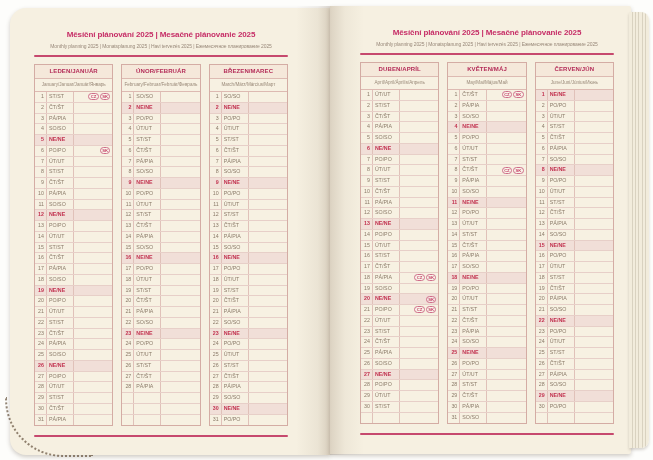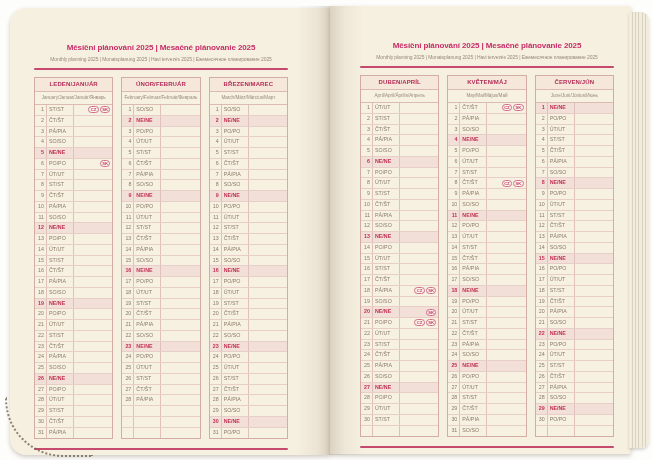--- a/index.html
+++ b/index.html
@@ -36,21 +36,21 @@
   }
   .stitching{
     position:absolute;left:5px;bottom:3px;width:86px;height:58px;
     border-left:2px dotted #6f5d49;border-bottom:2px dotted #6f5d49;
     border-bottom-left-radius:58px;opacity:.75;pointer-events:none;
   }
   .content{position:absolute;top:9px;}
   .page-left .content{left:24px;width:254px;}
   .page-right .content{left:30px;width:254px;}
   .title{
-    margin-top:26px;text-align:center;font-weight:bold;font-size:8px;
+    margin-top:13px;text-align:center;font-weight:bold;font-size:8px;
     letter-spacing:-.1px;color:#c62d66;white-space:nowrap;
   }
   .subtitle{
     margin-top:4px;text-align:center;font-size:5px;letter-spacing:-.1px;
     color:#99897a;white-space:nowrap;
   }
   .rule{height:2px;background:#c6496e;margin-top:6px;border-radius:1px;}
   .rule.bottom{margin-top:9px;}
   .months{display:flex;gap:8px;margin-top:7px;}
   .month{

